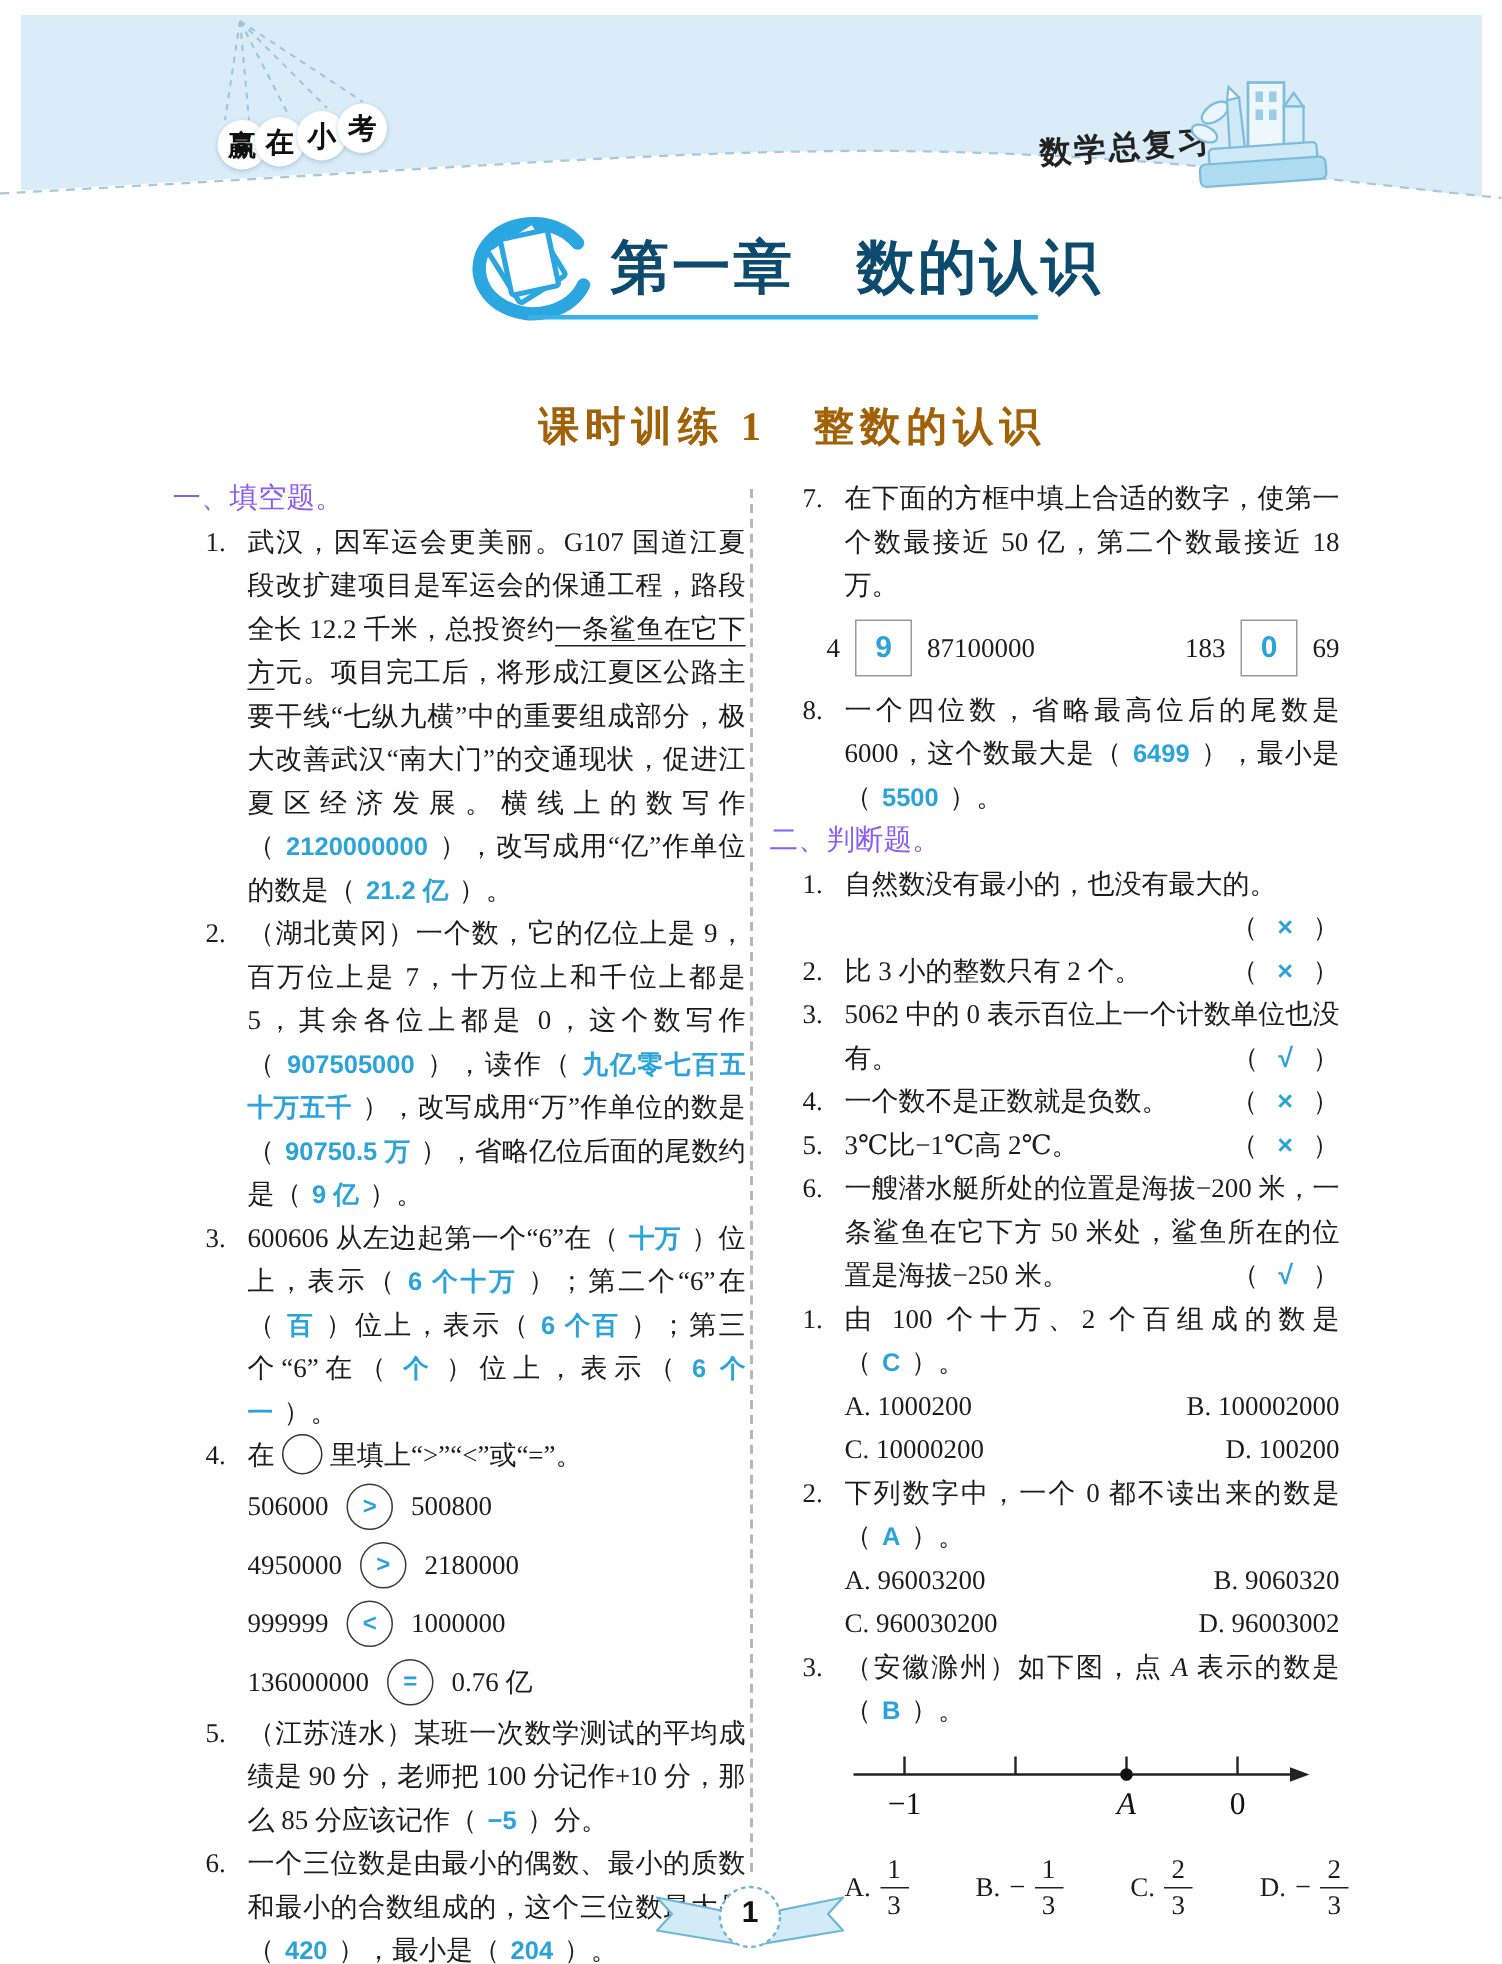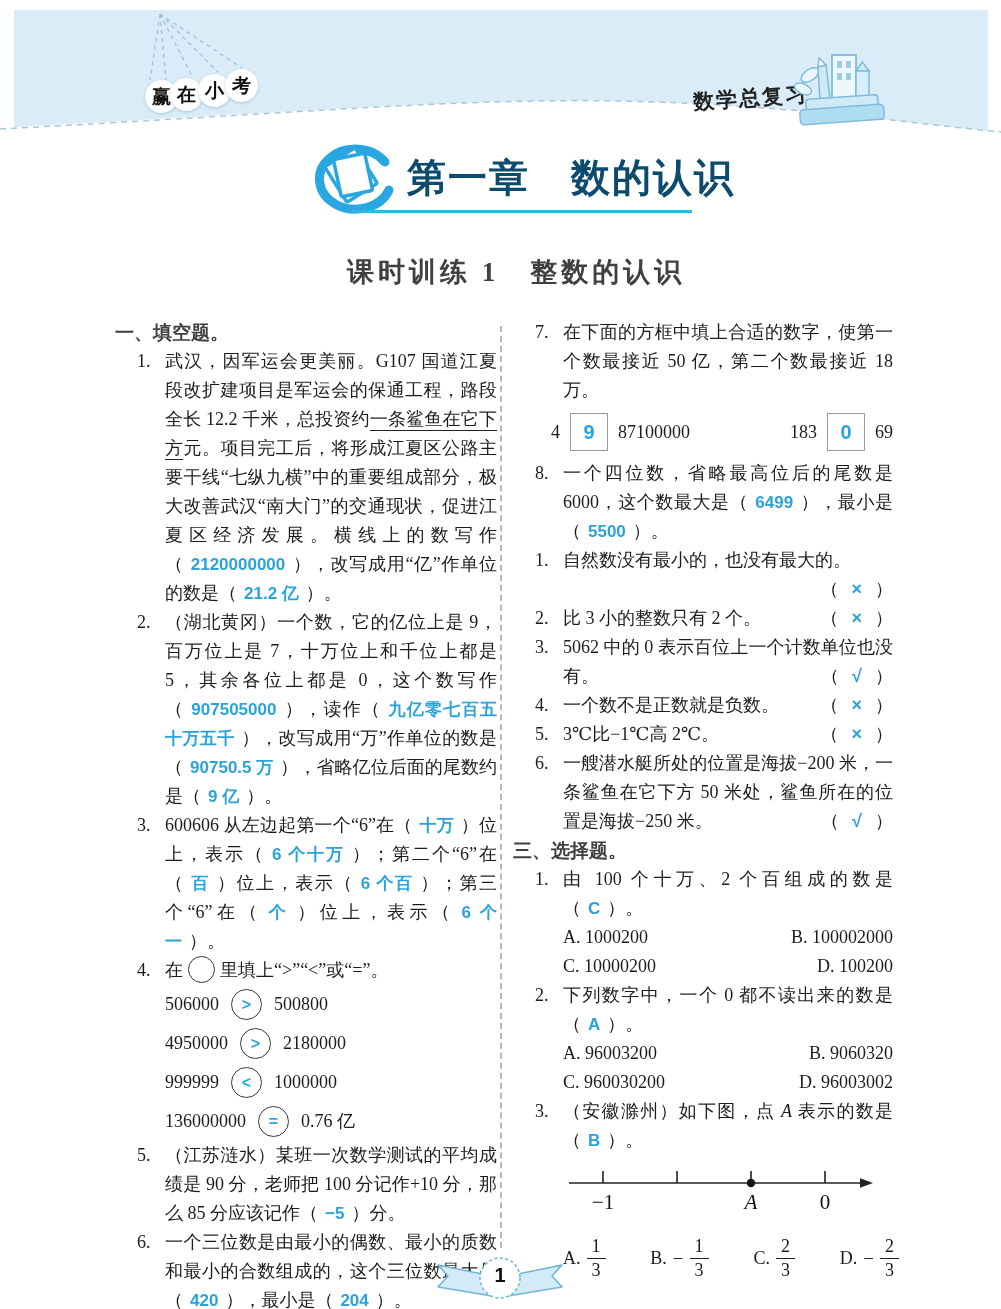--- a/index.html
+++ b/index.html
@@ -13,28 +13,28 @@
   
   .logo-circle{position:absolute;width:33px;height:33px;border-radius:50%;background:#fff;
     display:flex;align-items:center;justify-content:center;
     font-family:"Liberation Sans",sans-serif;font-weight:bold;font-size:19px;color:#111;
     box-shadow:0 1px 3px rgba(110,155,180,.45);}
   .header-right-label{position:absolute;left:693px;top:84px;font-family:"Liberation Sans",sans-serif;
     font-weight:bold;font-size:21px;letter-spacing:2px;color:#222;transform:rotate(-4deg);}
   .chapter-title{position:absolute;left:407px;top:151px;margin:0;font-family:"Liberation Sans",sans-serif;
     font-weight:bold;font-size:39px;letter-spacing:2px;color:#0c4a6e;}
   .chapter-underline{position:absolute;left:352px;top:210px;width:340px;height:3px;background:var(--underline-blue);}
-  .lesson-title{position:absolute;left:347px;top:254px;margin:0;font-weight:bold;font-size:27px;
-    letter-spacing:4px;color:#404040;}
+  .lesson-title{position:absolute;left:347px;top:254px;margin:12px;font-weight:bold;font-size:27px;
+    letter-spacing:4px;color:#a16207;}
   
   .col{position:absolute;top:318px;font-size:18px;line-height:29px;text-align:justify;}
   .col-left{left:115px;width:382px;}
   .col-right{left:513px;width:380px;}
   .divider{position:absolute;left:500px;top:326px;height:922px;border-left:2px dashed #b7b7b7;}
-  .sec-title{font-family:"Liberation Sans",sans-serif;font-weight:bold;font-size:19px;line-height:29px;color:#404040;}
+  .sec-title{font-family:"Liberation Sans",sans-serif;font-weight:normal;font-size:19px;line-height:29px;color:#8b5cf6;}
   .q{position:relative;padding-left:50px;}
   .q::after{content:"";display:block;clear:both;}
   .qnum{position:absolute;left:22px;top:0;}
   .blue{color:var(--answer-blue);font-family:"Liberation Sans",sans-serif;font-weight:bold;font-size:17px;}
   .ansp .blue{padding:0 7px;margin-top:32px;}
   .u{border-bottom:1.5px solid #222;padding-bottom:1px;}
   .mark{float:right;}
   .mark .blue{padding:0 13px;font-size:18px;}
   .ecircle{display:inline-block;width:25px;height:25px;border:1.5px solid #333;border-radius:50%;
     vertical-align:-7px;margin:0 5px;}
@@ -156,27 +156,27 @@
           </span>
           <span>87100000</span>
           <span class="gap"></span>
           <span>183</span>
           <span class="ans-box">
             <span class="blue">0</span>
           </span>
           <span>69</span>
         </div></div>
       <div class="q"><span class="qnum">8.</span>一个四位数，省略最高位后的尾数是 6000，这个数最大是<span class="ansp">（<span class="blue">6499</span>）</span>，最小是<span class="ansp">（<span class="blue">5500</span>）</span>。</div>
+      <div class="sec-title">二、判断题。</div>
       <div class="q"><span class="qnum">1.</span>自然数没有最小的，也没有最大的。<span class="mark">（<span class="blue">×</span>）</span></div>
       <div class="q"><span class="qnum">2.</span>比 3 小的整数只有 2 个。<span class="mark">（<span class="blue">×</span>）</span></div>
       <div class="q"><span class="qnum">3.</span>5062 中的 0 表示百位上一个计数单位也没有。<span class="mark">（<span class="blue">√</span>）</span></div>
       <div class="q"><span class="qnum">4.</span>一个数不是正数就是负数。<span class="mark">（<span class="blue">×</span>）</span></div>
       <div class="q"><span class="qnum">5.</span>3℃比−1℃高 2℃。<span class="mark">（<span class="blue">×</span>）</span></div>
       <div class="q"><span class="qnum">6.</span>一艘潜水艇所处的位置是海拔−200 米，一条鲨鱼在它下方 50 米处，鲨鱼所在的位置是海拔−250 米。<span class="mark">（<span class="blue">√</span>）</span></div>
-      <div class="sec-title">三、选择题。</div>
       <div class="q"><span class="qnum">1.</span>由 100 个十万、2 个百组成的数是<span class="ansp">（<span class="blue">C</span>）</span>。<div class="opt-row">
           <span class="opt">A. 1000200</span>
           <span class="opt">B. 100002000</span>
         </div><div class="opt-row">
           <span class="opt">C. 10000200</span>
           <span class="opt">D. 100200</span>
         </div></div>
       <div class="q"><span class="qnum">2.</span>下列数字中，一个 0 都不读出来的数是<span class="ansp">（<span class="blue">A</span>）</span>。<div class="opt-row">
           <span class="opt">A. 96003200</span>
           <span class="opt">B. 9060320</span>

